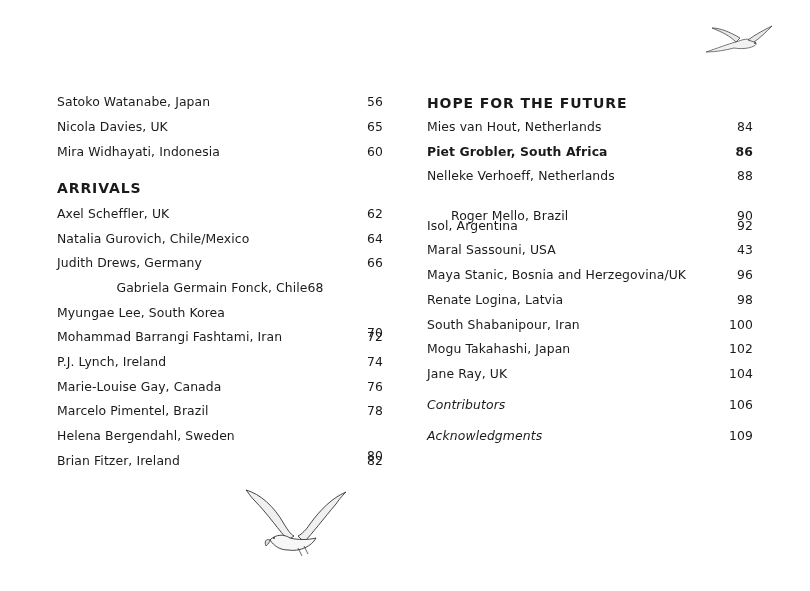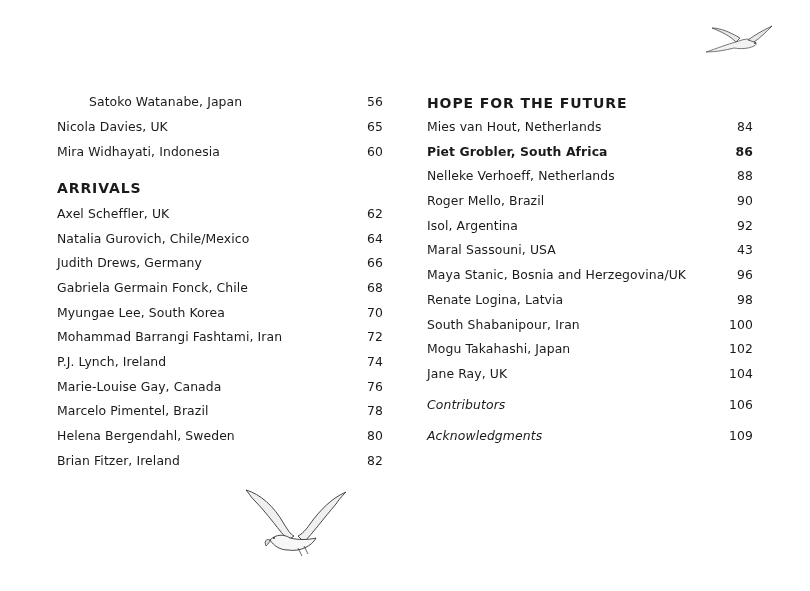--- a/index.html
+++ b/index.html
@@ -19,21 +19,21 @@
 <body>
 
 <svg class="bird" style="left:700px;top:18px;" width="78" height="42" viewBox="0 0 78 42">
   <path d="M6 34 C18 30, 28 26, 36 24 C42 22, 46 20, 52 22 C56 24, 58 26, 54 28 C48 31, 40 31, 34 30 C26 32, 16 34, 6 34 Z" fill="#f2f2f2" stroke="#555" stroke-width="0.8"></path>
   <path d="M36 24 C30 18, 22 14, 12 10 C20 10, 30 14, 40 20 Z" fill="#e8e8e8" stroke="#444" stroke-width="0.8"></path>
   <path d="M48 22 C56 16, 64 12, 72 8 C66 14, 60 20, 54 24 Z" fill="#e8e8e8" stroke="#444" stroke-width="0.8"></path>
   <circle cx="55" cy="25" r="0.9" fill="#333"></circle>
 </svg>
 
 <div class="col col-left">
-  <div class="row" style="top:92px;margin-left:32px;">
+  <div class="row" style="top:92px;">
     <span>Satoko Watanabe, Japan</span>
     <span class="pg">56</span>
   </div>
   <div class="row" style="top:117px;">
     <span>Nicola Davies, UK</span>
     <span class="pg">65</span>
   </div>
   <div class="row" style="top:142px;">
     <span>Mira Widhayati, Indonesia</span>
     <span class="pg">60</span>
@@ -46,45 +46,45 @@
     <span class="pg">62</span>
   </div>
   <div class="row" style="top:229px;">
     <span>Natalia Gurovich, Chile/Mexico</span>
     <span class="pg">64</span>
   </div>
   <div class="row" style="top:253px;">
     <span>Judith Drews, Germany</span>
     <span class="pg">66</span>
   </div>
-  <div class="row" style="top:278px;">
+  <div class="row" style="top:278px;justify-content:center;">
     <span>Gabriela Germain Fonck, Chile</span>
     <span class="pg">68</span>
   </div>
-  <div class="row" style="top:303px;">
+  <div class="row" style="top:303px;flex-direction:column;">
     <span>Myungae Lee, South Korea</span>
     <span class="pg">70</span>
   </div>
   <div class="row" style="top:327px;">
     <span>Mohammad Barrangi Fashtami, Iran</span>
     <span class="pg">72</span>
   </div>
   <div class="row" style="top:352px;">
     <span>P.J. Lynch, Ireland</span>
     <span class="pg">74</span>
   </div>
   <div class="row" style="top:377px;">
     <span>Marie-Louise Gay, Canada</span>
     <span class="pg">76</span>
   </div>
   <div class="row" style="top:401px;">
     <span>Marcelo Pimentel, Brazil</span>
     <span class="pg">78</span>
   </div>
-  <div class="row" style="top:426px;">
+  <div class="row" style="top:426px;flex-direction:column;">
     <span>Helena Bergendahl, Sweden</span>
     <span class="pg">80</span>
   </div>
   <div class="row" style="top:451px;">
     <span>Brian Fitzer, Ireland</span>
     <span class="pg">82</span>
   </div>
 </div>
 
 <div class="col col-right">
@@ -95,21 +95,21 @@
     <span class="pg">84</span>
   </div>
   <div class="row" style="top:142px;font-weight:bold;">
     <span>Piet Grobler, South Africa</span>
     <span class="pg">86</span>
   </div>
   <div class="row" style="top:166px;align-items:center;">
     <span>Nelleke Verhoeff, Netherlands</span>
     <span class="pg">88</span>
   </div>
-  <div class="row" style="top:191px;">
+  <div class="row" style="top:206px;margin-left:24px;">
     <span>Roger Mello, Brazil</span>
     <span class="pg">90</span>
   </div>
   <div class="row" style="top:216px;">
     <span>Isol, Argentina</span>
     <span class="pg">92</span>
   </div>
   <div class="row" style="top:240px;">
     <span>Maral Sassouni, USA</span>
     <span class="pg">43</span>

